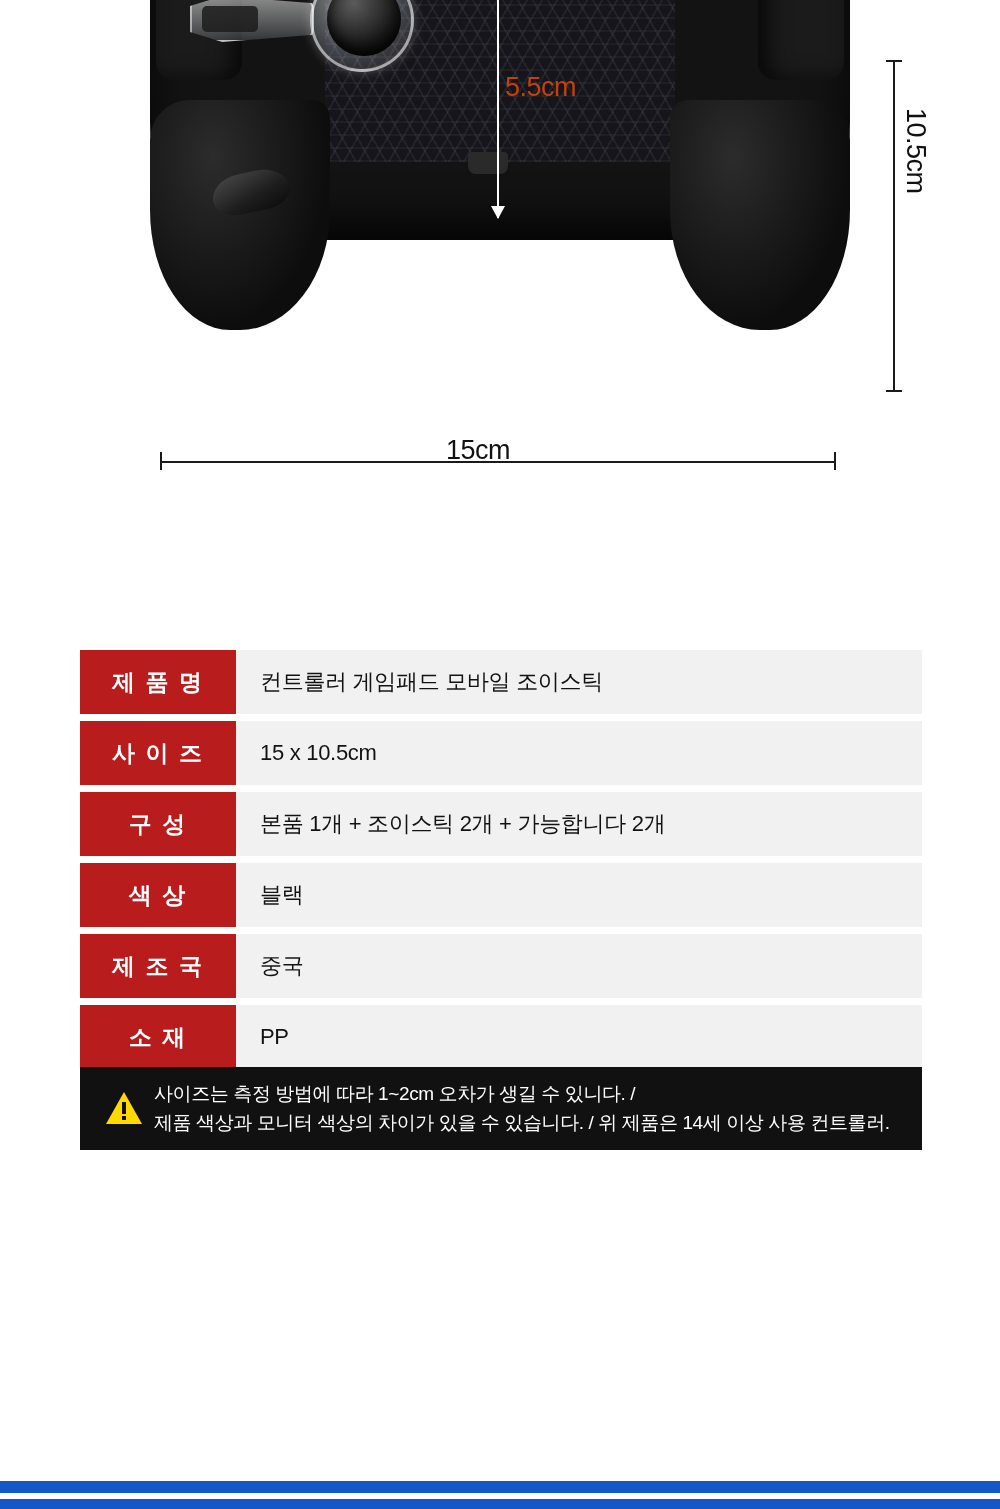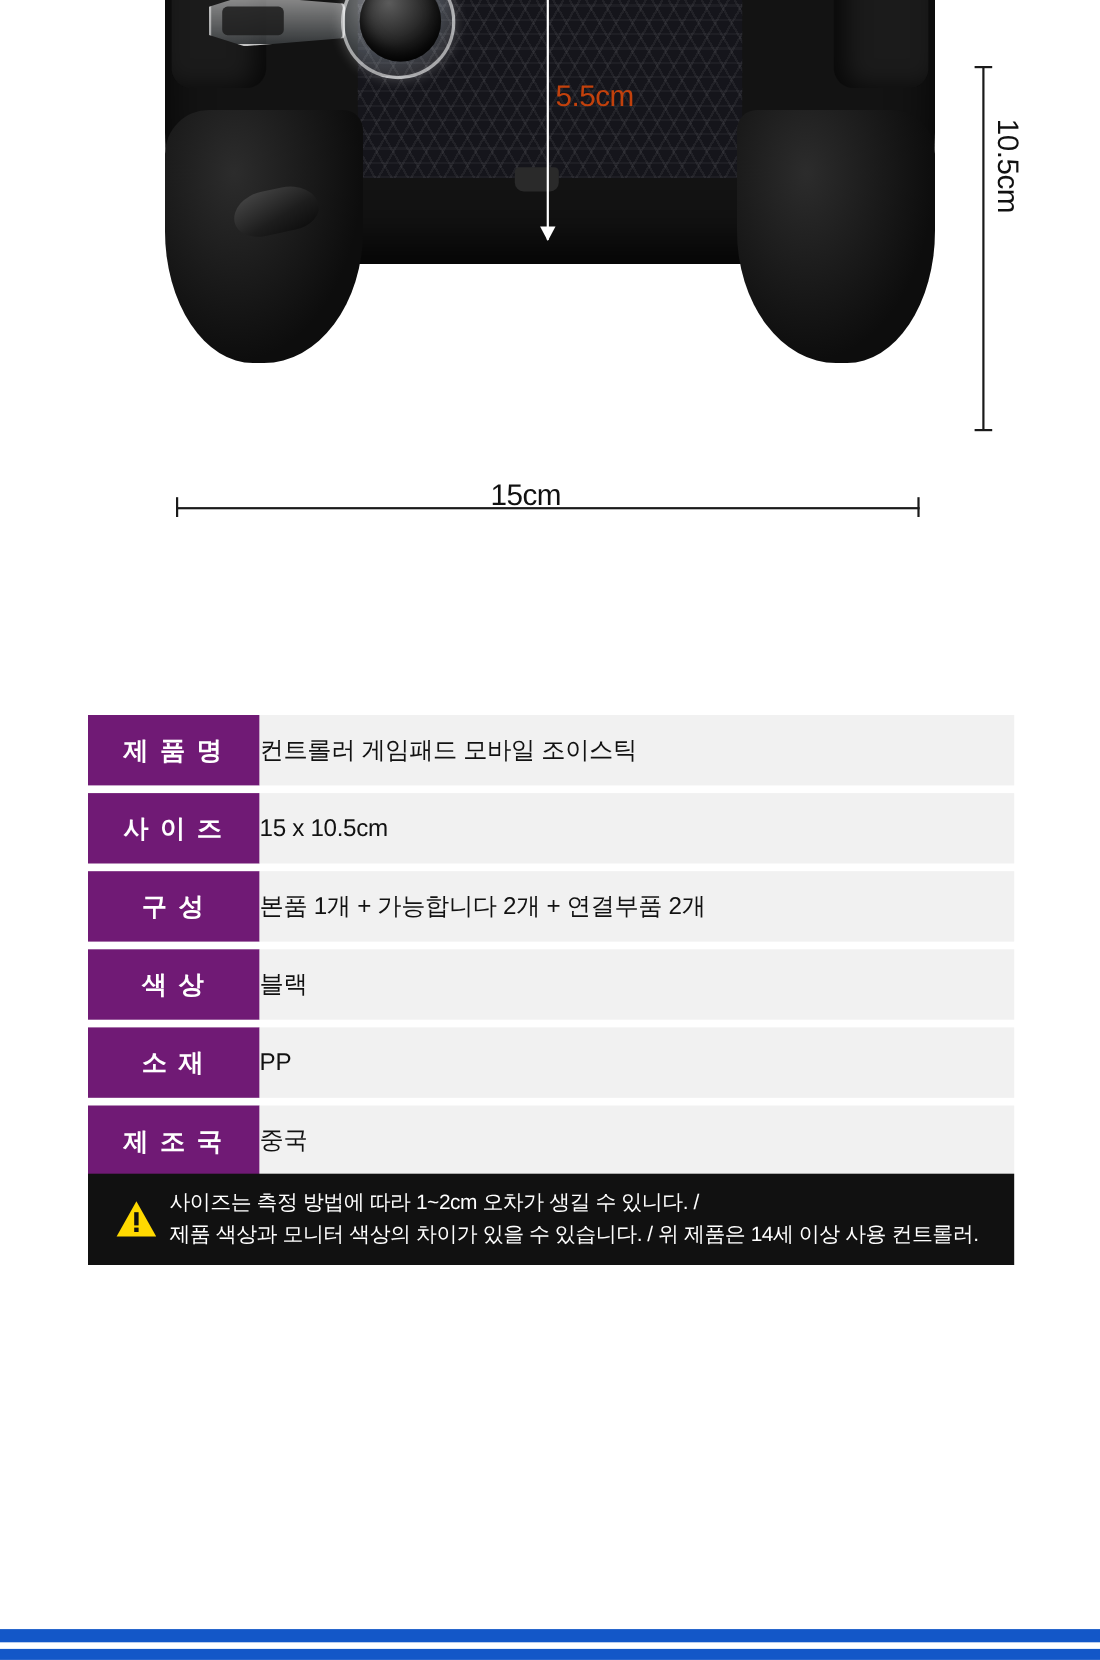--- a/index.html
+++ b/index.html
@@ -238,36 +238,37 @@
     top: 650px;
     width: 842px;
   }
   .spec-row {
     display: flex;
     margin-bottom: 7px;
     height: 64px;
   }
   .spec-key {
     width: 156px;
-    background: #701a75;
+    background: #b91c1c;
     color: #ffffff;
     font-size: 23px;
     font-weight: bold;
     display: flex;
     align-items: center;
     justify-content: center;
     letter-spacing: 2px;
   }
   .spec-val {
     flex: 1;
     background: #f1f1f1;
     color: #121212;
     font-size: 22px;
     display: flex;
     align-items: center;
+    padding-left: 24px;
     letter-spacing: -0.3px;
   }
 
   .notice {
     position: absolute;
     left: 80px;
     top: 1067px;
     width: 842px;
     min-height: 80px;
     background: #111111;
@@ -350,36 +351,36 @@
     <div class="spec-val">컨트롤러 게임패드 모바일 조이스틱</div>
   </div>
 
   <div class="spec-row">
     <div class="spec-key">사 이 즈</div>
     <div class="spec-val">15 x 10.5cm</div>
   </div>
 
   <div class="spec-row">
     <div class="spec-key">구 성</div>
-    <div class="spec-val">본품 1개 + 가능합니다 2개 + 연결부품 2개</div>
+    <div class="spec-val">본품 1개 + 조이스틱 2개 + 가능합니다 2개</div>
   </div>
 
   <div class="spec-row">
     <div class="spec-key">색 상</div>
     <div class="spec-val">블랙</div>
   </div>
 
   <div class="spec-row">
+    <div class="spec-key">제 조 국</div>
+    <div class="spec-val">중국</div>
+  </div>
+
+  <div class="spec-row">
     <div class="spec-key">소 재</div>
     <div class="spec-val">PP</div>
-  </div>
-
-  <div class="spec-row">
-    <div class="spec-key">제 조 국</div>
-    <div class="spec-val">중국</div>
   </div>
 </div>
 
 <div class="notice">
   <div class="warn-icon">
     <svg width="40" height="36" viewBox="0 0 40 36" aria-hidden="true">
       <polygon points="20,2 38,34 2,34" fill="#ffd900"></polygon>
       <rect x="18" y="12" width="4" height="12" fill="#111111"></rect>
       <rect x="18" y="26" width="4" height="4" fill="#111111"></rect>
     </svg>

